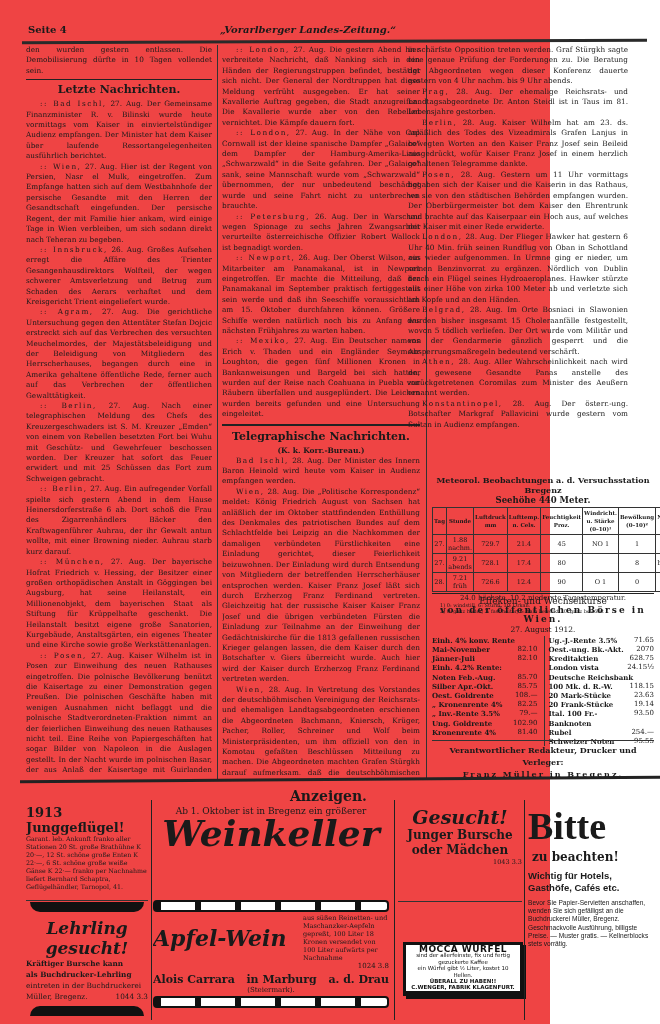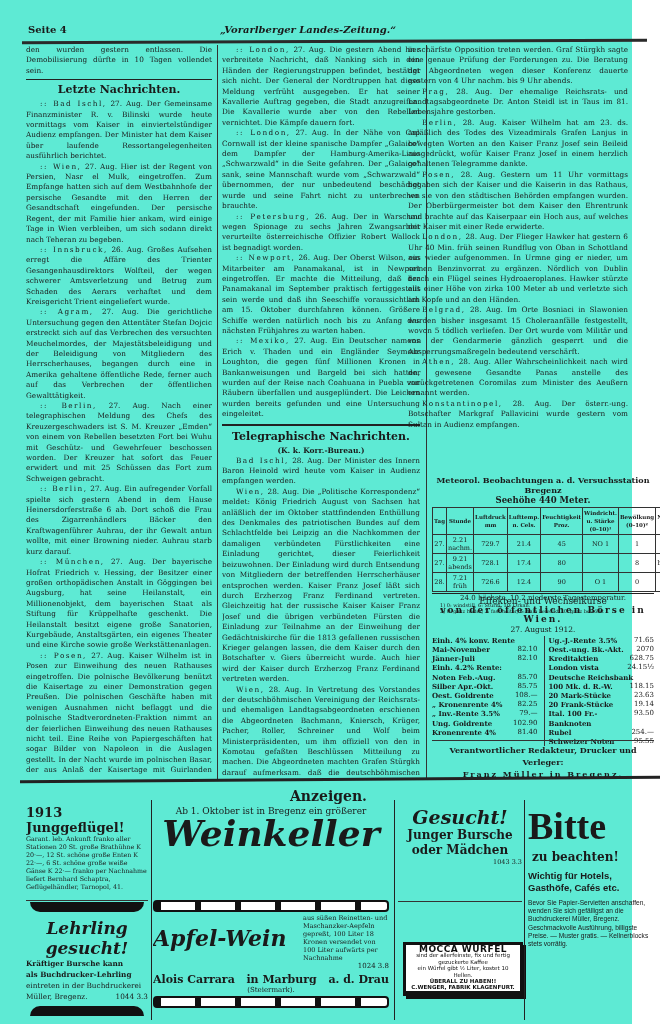--- a/index.html
+++ b/index.html
@@ -1,17 +1,17 @@
 <!DOCTYPE html>
 <html><head>
 <meta charset="utf-8">
 <style>
   html,body{margin:0;padding:0;background:#fff;}
   body{width:660px;height:1024px;overflow:hidden;position:relative;font-family:"DejaVu Serif",serif;color:#1a1a1a;}
-  .page{position:absolute;left:0;top:0;width:632px;height:1024px;background:#5eead4;}
+  .page{position:absolute;left:0;top:0;width:550px;height:1024px;background:#ef4444;}
   .header{position:absolute;top:24px;left:20px;right:10px;height:14px;font-size:10px;font-weight:bold;}
   .header .pg{position:absolute;left:8px;top:0;}
   .header .title{position:absolute;left:200px;top:0;font-style:italic;}
   .rule-top{position:absolute;left:22px;top:40px;width:625px;height:3px;background:#2a2a2a;transform:rotate(-0.25deg);}
   .col{position:absolute;top:45px;font-size:7.3px;line-height:10.4px;text-align:justify;overflow:hidden;}
   .col p{margin:0;text-indent:14px;}
   .col1{left:26px;width:186px;height:730px;}
   .col2{left:222px;width:198px;height:730px;}
   .col3{left:408px;width:220px;height:420px;}
   .vline{position:absolute;top:45px;width:1px;background:#333;}
@@ -141,21 +141,21 @@
             <th>Stunde</th>
             <th>Luftdruck mm</th>
             <th>Lufttemp. n. Cels.</th>
         <th>Feuchtigkeit Proz.</th>
             <th>Windricht. u. Stärke (0–10)¹</th>
             <th>Bewölkung (0–10)²</th>
             <th>Niederschlag und Form</th>
       </tr>
       <tr>
         <td>27.</td>
-            <td>2.21 nachm.</td>
+            <td>1.88 nachm.</td>
             <td>729.7</td>
             <td>21.4</td>
         <td>45</td>
             <td>NO 1</td>
             <td>1</td>
             <td>heiter</td>
       </tr>
       <tr>
         <td>27.</td>
             <td>9.21 abends</td>

